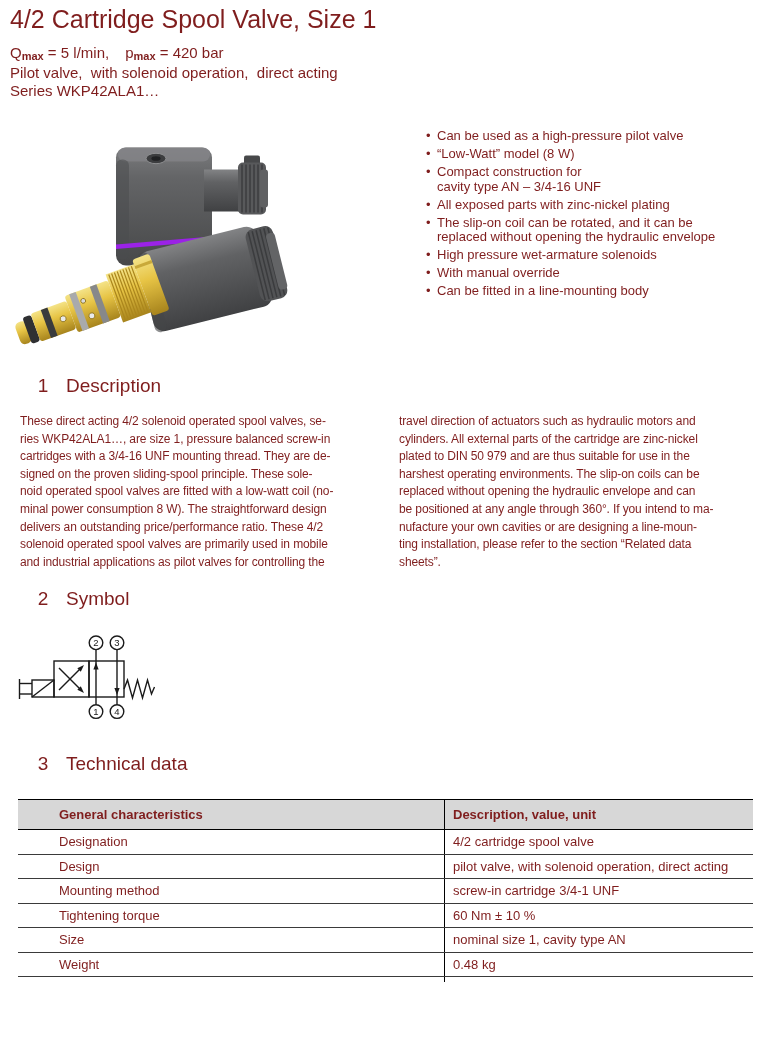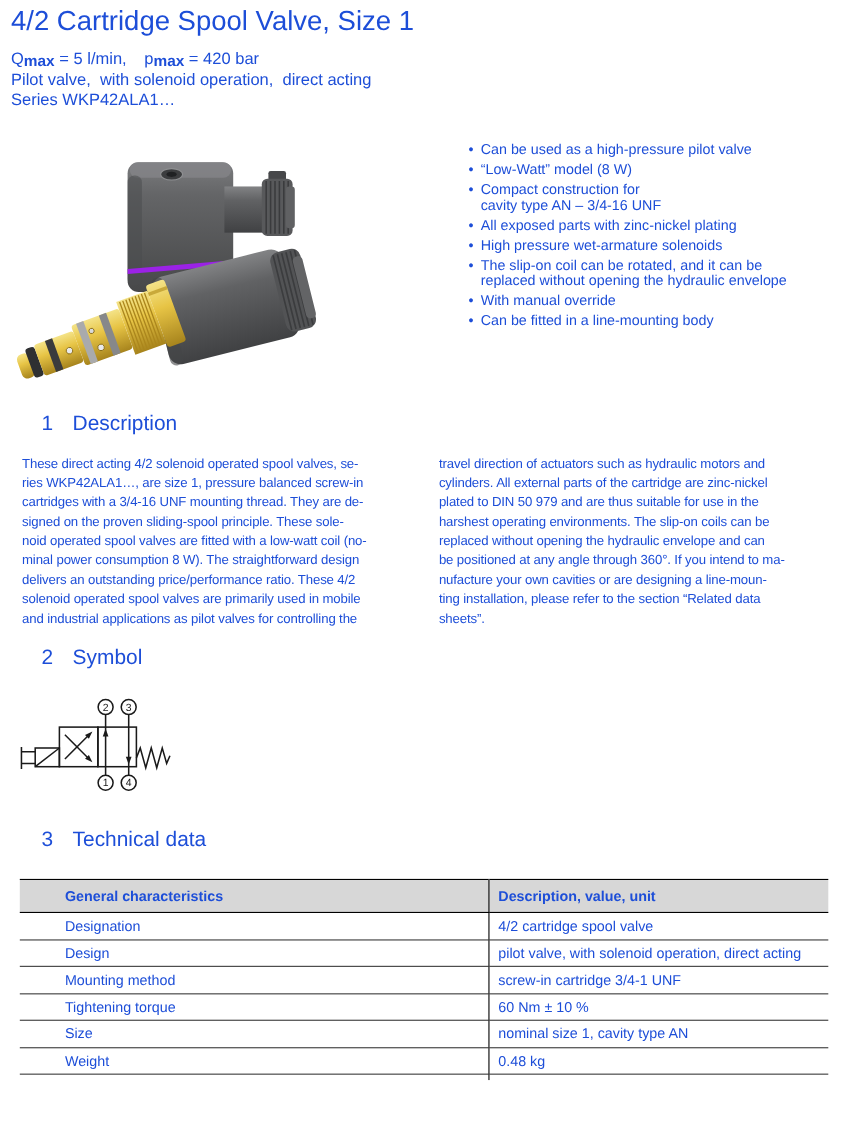--- a/index.html
+++ b/index.html
@@ -1,23 +1,23 @@
 <!DOCTYPE html>
 <html><head>
 <meta charset="utf-8">
 <style>
   html,body { margin:0; padding:0; background:#ffffff; }
   .page {
     position:relative; width:771px; height:982px; background:#fff;
-    color:#1d4ed8; font-family:"Liberation Sans","DejaVu Sans",sans-serif;
+    color:#7f1d1d; font-family:"Liberation Sans","DejaVu Sans",sans-serif;
     overflow:hidden;
   }
   .title { position:absolute; left:10px; top:5px; font-size:25px; font-weight:400; white-space:nowrap; }
   .subtitle { position:absolute; left:10px; top:44px; font-size:15px; line-height:18.5px; }
-  .subtitle sub { font-size:14px; font-weight:bold; position:relative; top:2px; vertical-align:baseline; }
+  .subtitle sub { font-size:11px; font-weight:bold; position:relative; top:2px; vertical-align:baseline; }
   .subtitle .qp { font-weight:400; }
   .subtitle .gap { display:inline-block; width:16px; }
   .pre { white-space:pre-wrap; }
 
   .features { position:absolute; left:426px; top:129px; width:332px; margin:0; padding:0;
               list-style:none; font-size:13px; line-height:14.6px; }
   .features li { position:relative; padding-left:11px; margin-bottom:3.4px; white-space:pre-line; }
   .features li::before { content:"•"; position:absolute; left:0; top:0; }
 
   .sec-head { position:absolute; left:20px; font-size:19px; font-weight:400;text-align:center; }
@@ -123,23 +123,23 @@
       <rect x="135" y="141" width="18" height="3" fill="#c9a93a"></rect>
     </g>
   </svg>
 
   <ul class="features">
     <li>Can be used as a high-pressure pilot valve</li>
     <li>“Low-Watt” model (8 W)</li>
     <li>Compact construction for
 cavity type AN – 3/4-16 UNF</li>
     <li>All exposed parts with zinc-nickel plating</li>
-    <li>High pressure wet-armature solenoids</li>
     <li>The slip-on coil can be rotated, and it can be
 replaced without opening the hydraulic envelope</li>
+    <li>High pressure wet-armature solenoids</li>
     <li>With manual override</li>
     <li>Can be fitted in a line-mounting body</li>
   </ul>
 
   <div class="sec-head" id="desc-head">
     <span class="num">1</span><span>Description</span>
   </div>
   <div class="desc-col col-left">These direct acting 4/2 solenoid operated spool valves, se-
 ries WKP42ALA1…, are size 1, pressure balanced screw-in
 cartridges with a 3/4-16 UNF mounting thread. They are de-

